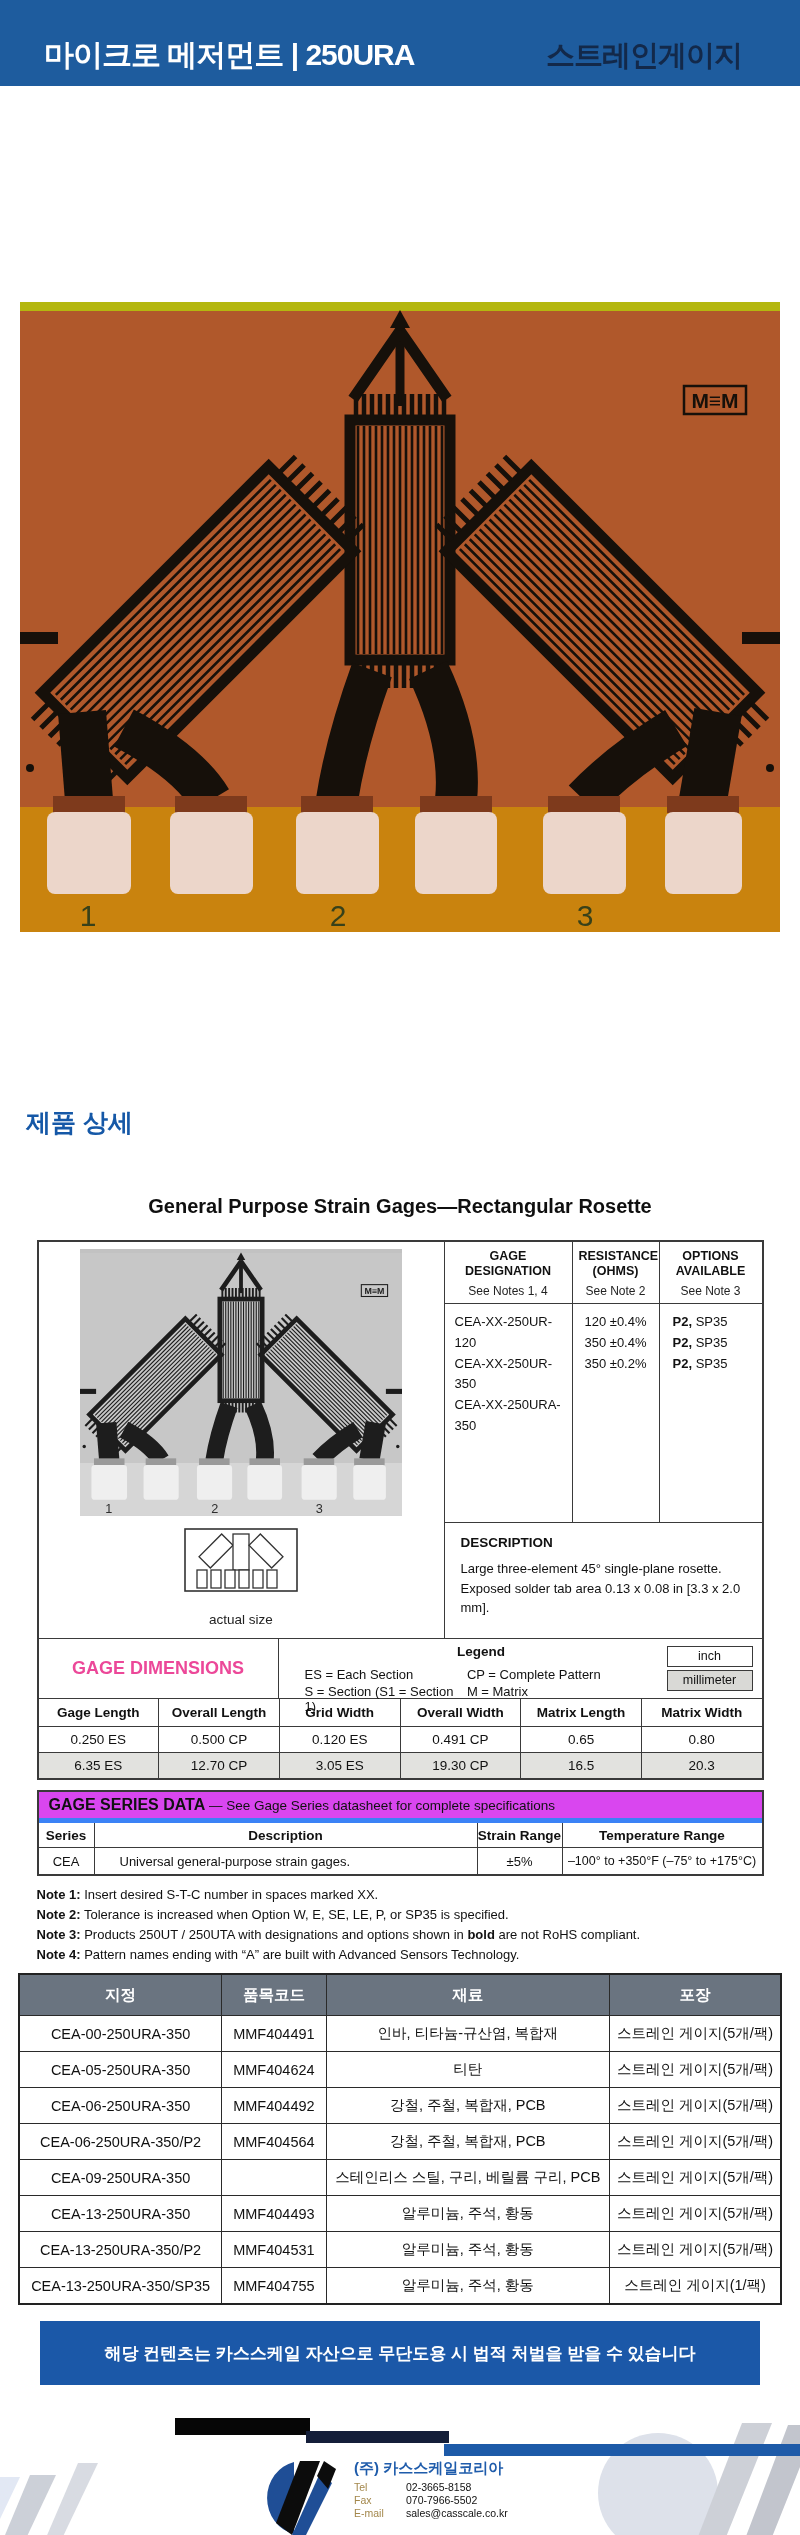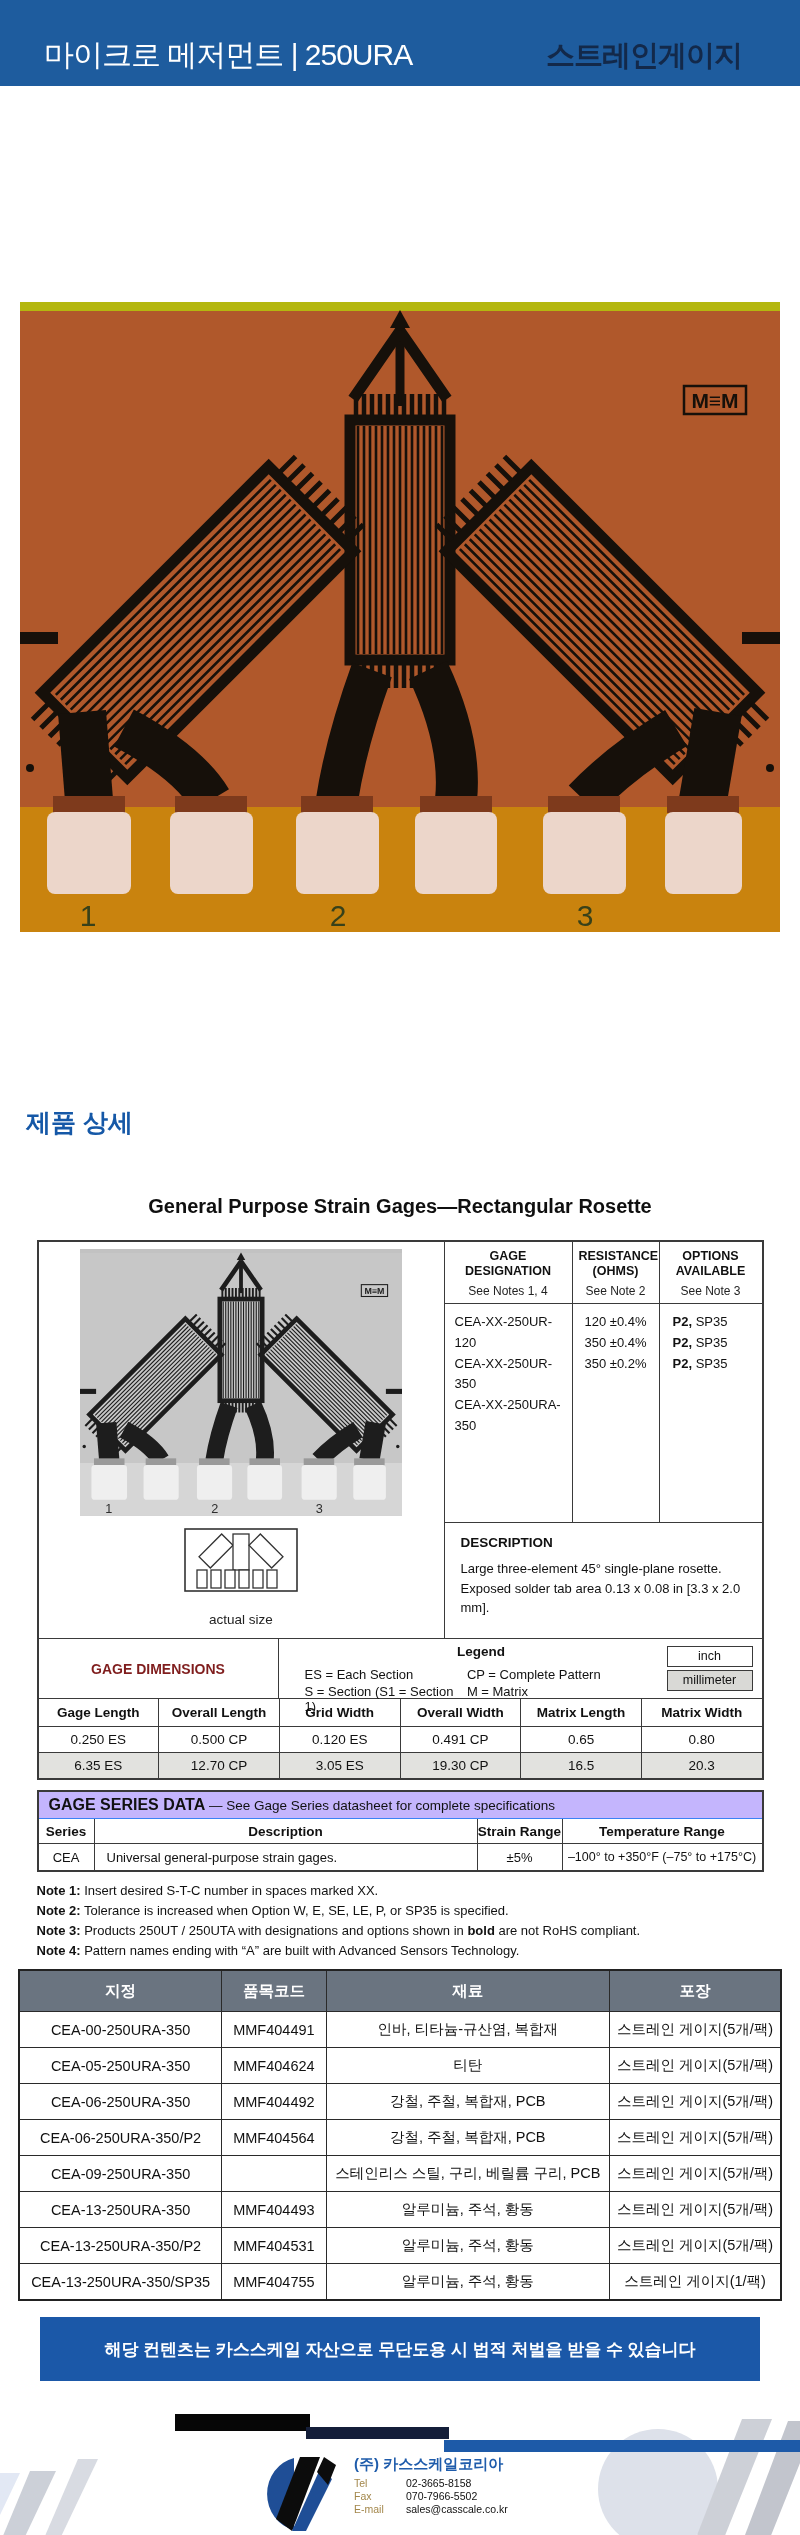--- a/index.html
+++ b/index.html
@@ -2,21 +2,21 @@
 <html><head>
 <meta charset="utf-8">
 <style>
   html,body{margin:0;padding:0;background:#fff}
   body{width:800px;height:2535px;font-family:"Liberation Sans",sans-serif;overflow:hidden}
   .page{position:relative;width:800px;height:2535px;overflow:hidden;background:#fff}
 
   
   .top-header{height:86px;background:#1e5c9e;display:flex;justify-content:space-between;
     align-items:flex-end;padding:0 58px 10px 44px;box-sizing:border-box}
-  .top-header .htitle{color:#ffffff;font-size:30px;font-weight:normal;letter-spacing:-1px;white-space:nowrap}
+  .top-header .htitle{color:#ffffff;font-size:30px;font-weight:bold;letter-spacing:-1px;white-space:nowrap}
   .top-header .hcat{color:#13294a;font-size:29px;font-weight:bold;letter-spacing:-1px;white-space:nowrap}
 
   
   .photo-wrap{margin:216px 20px 0 20px;width:760px;height:630px;line-height:0}
   .photo-color{--p-bg:#b0582b;--p-strip:#b4b70f;--p-bottom:#c9830e;--p-ink:#16100a;
     --p-tab:#ecd6ca;--p-stem:#7e3a1c;--p-num:#37411a}
   .photo-gray{--p-bg:#c7c7c7;--p-strip:#c2c2c2;--p-bottom:#d6d6d6;--p-ink:#1d1d1d;
     --p-tab:#efefef;--p-stem:#9a9a9a;--p-num:#2e2e2e}
 
   
@@ -47,52 +47,52 @@
   .col-vals{padding-top:8px;font-size:13px;line-height:1.6;color:#111}
   .c1 .col-vals{padding-left:10px}
   .c2 .col-vals{text-align:center}
   .c3 .col-vals{padding-left:13px}
   .desc{border-top:1px solid #3a3a3a;height:116px;box-sizing:border-box;padding:12px 16px 0 16px}
   .desc .dt{font-size:13.5px;font-weight:bold;color:#111}
   .desc .dx{font-size:13px;color:#111;line-height:1.5;margin-top:9px}
 
   .legend-row{display:flex;border-top:1px solid #3a3a3a;height:60px;box-sizing:border-box}
   .gd-cell{width:240px;border-right:1px solid #3a3a3a;box-sizing:border-box;display:flex;
-    align-items:center;justify-content:center;font-size:14px;font-weight:bold;color:#7f1d1d}
+    align-items:center;justify-content:center;font-size:18px;font-weight:bold;color:#ec4899}
   .legend-cell{flex:1;position:relative;padding:5px 104px 0 26px;box-sizing:border-box;font-size:13px;color:#111}
   .legend-title{text-align:center;font-weight:bold;font-size:13.5px;margin-bottom:8px}
   .legend-grid{display:grid;grid-template-columns:46% 54%;row-gap:2px}
   .unit-boxes{position:absolute;right:9px;top:7px;width:86px}
   .unit{border:1.5px solid #3a3a3a;text-align:center;font-size:12.5px;height:19px;line-height:19px;
     margin-bottom:3px;background:#fff;color:#111}
   .unit.mm{background:#d9d9d6}
   .dims-header{display:flex;border-top:1px solid #3a3a3a;height:27px}
   .dims-header .dc{flex:1;border-right:1px solid #3a3a3a;display:flex;align-items:center;justify-content:center;
     font-size:13.5px;font-weight:bold;color:#111}
   .dims-header .dc:last-child,.dims-row .dc:last-child{border-right:none}
   .dims-row{display:flex;border-top:1px solid #3a3a3a;height:25px}
   .dims-row .dc{flex:1;border-right:1px solid #3a3a3a;display:flex;align-items:center;justify-content:center;
     font-size:13.5px;color:#111}
   .dims-row.mm{background:#e2e2df}
 
   .series-box{width:727px;margin:10px auto 0;border:2px solid #3a3a3a;box-sizing:border-box}
-  .series-bar{background:#c4b5fd;border-bottom:1px solid #3b82f6;height:26px;line-height:26px;padding:0 10px;color:#111}
+  .series-bar{background:#d946ef;border-bottom:5px solid #3b82f6;height:26px;line-height:26px;padding:0 10px;color:#111}
   .series-bar b{font-size:16px}
   .series-bar span{font-size:13.5px}
   .series-head,.series-data{display:flex}
   .series-head{height:24px;border-bottom:1px solid #3a3a3a}
   .series-data{height:26px}
   .sc{box-sizing:border-box;display:flex;align-items:center;justify-content:center;color:#111}
   .sc.s1{width:56px;border-right:1px solid #3a3a3a}
   .sc.s2{width:383px;border-right:1px solid #3a3a3a}
   .sc.s3{width:85px;border-right:1px solid #3a3a3a}
   .sc.s4{flex:1}
   .series-head .sc{font-size:13.5px;font-weight:bold}
   .series-data .sc{font-size:13px}
-  .series-data .sc.s2{justify-content:flex-start;padding-left:12px}
+  .series-data .sc.s2{justify-content:flex-start;padding-left:25px}
   .series-data .sc.s4{font-size:12.5px}
 
   .notes{width:727px;margin:9px auto 0}
   .note{height:20px;line-height:20px;font-size:13px;color:#111}
   .note b{font-weight:bold}
 
   
   .k-table{width:764px;margin:8px auto 0;border-collapse:collapse;border:2px solid #222;table-layout:fixed}
   .k-table th{background:#6a7480;color:#fff;font-size:15.5px;font-weight:bold;height:38px;
     border:1px solid #2a2a2a;text-align:center}

